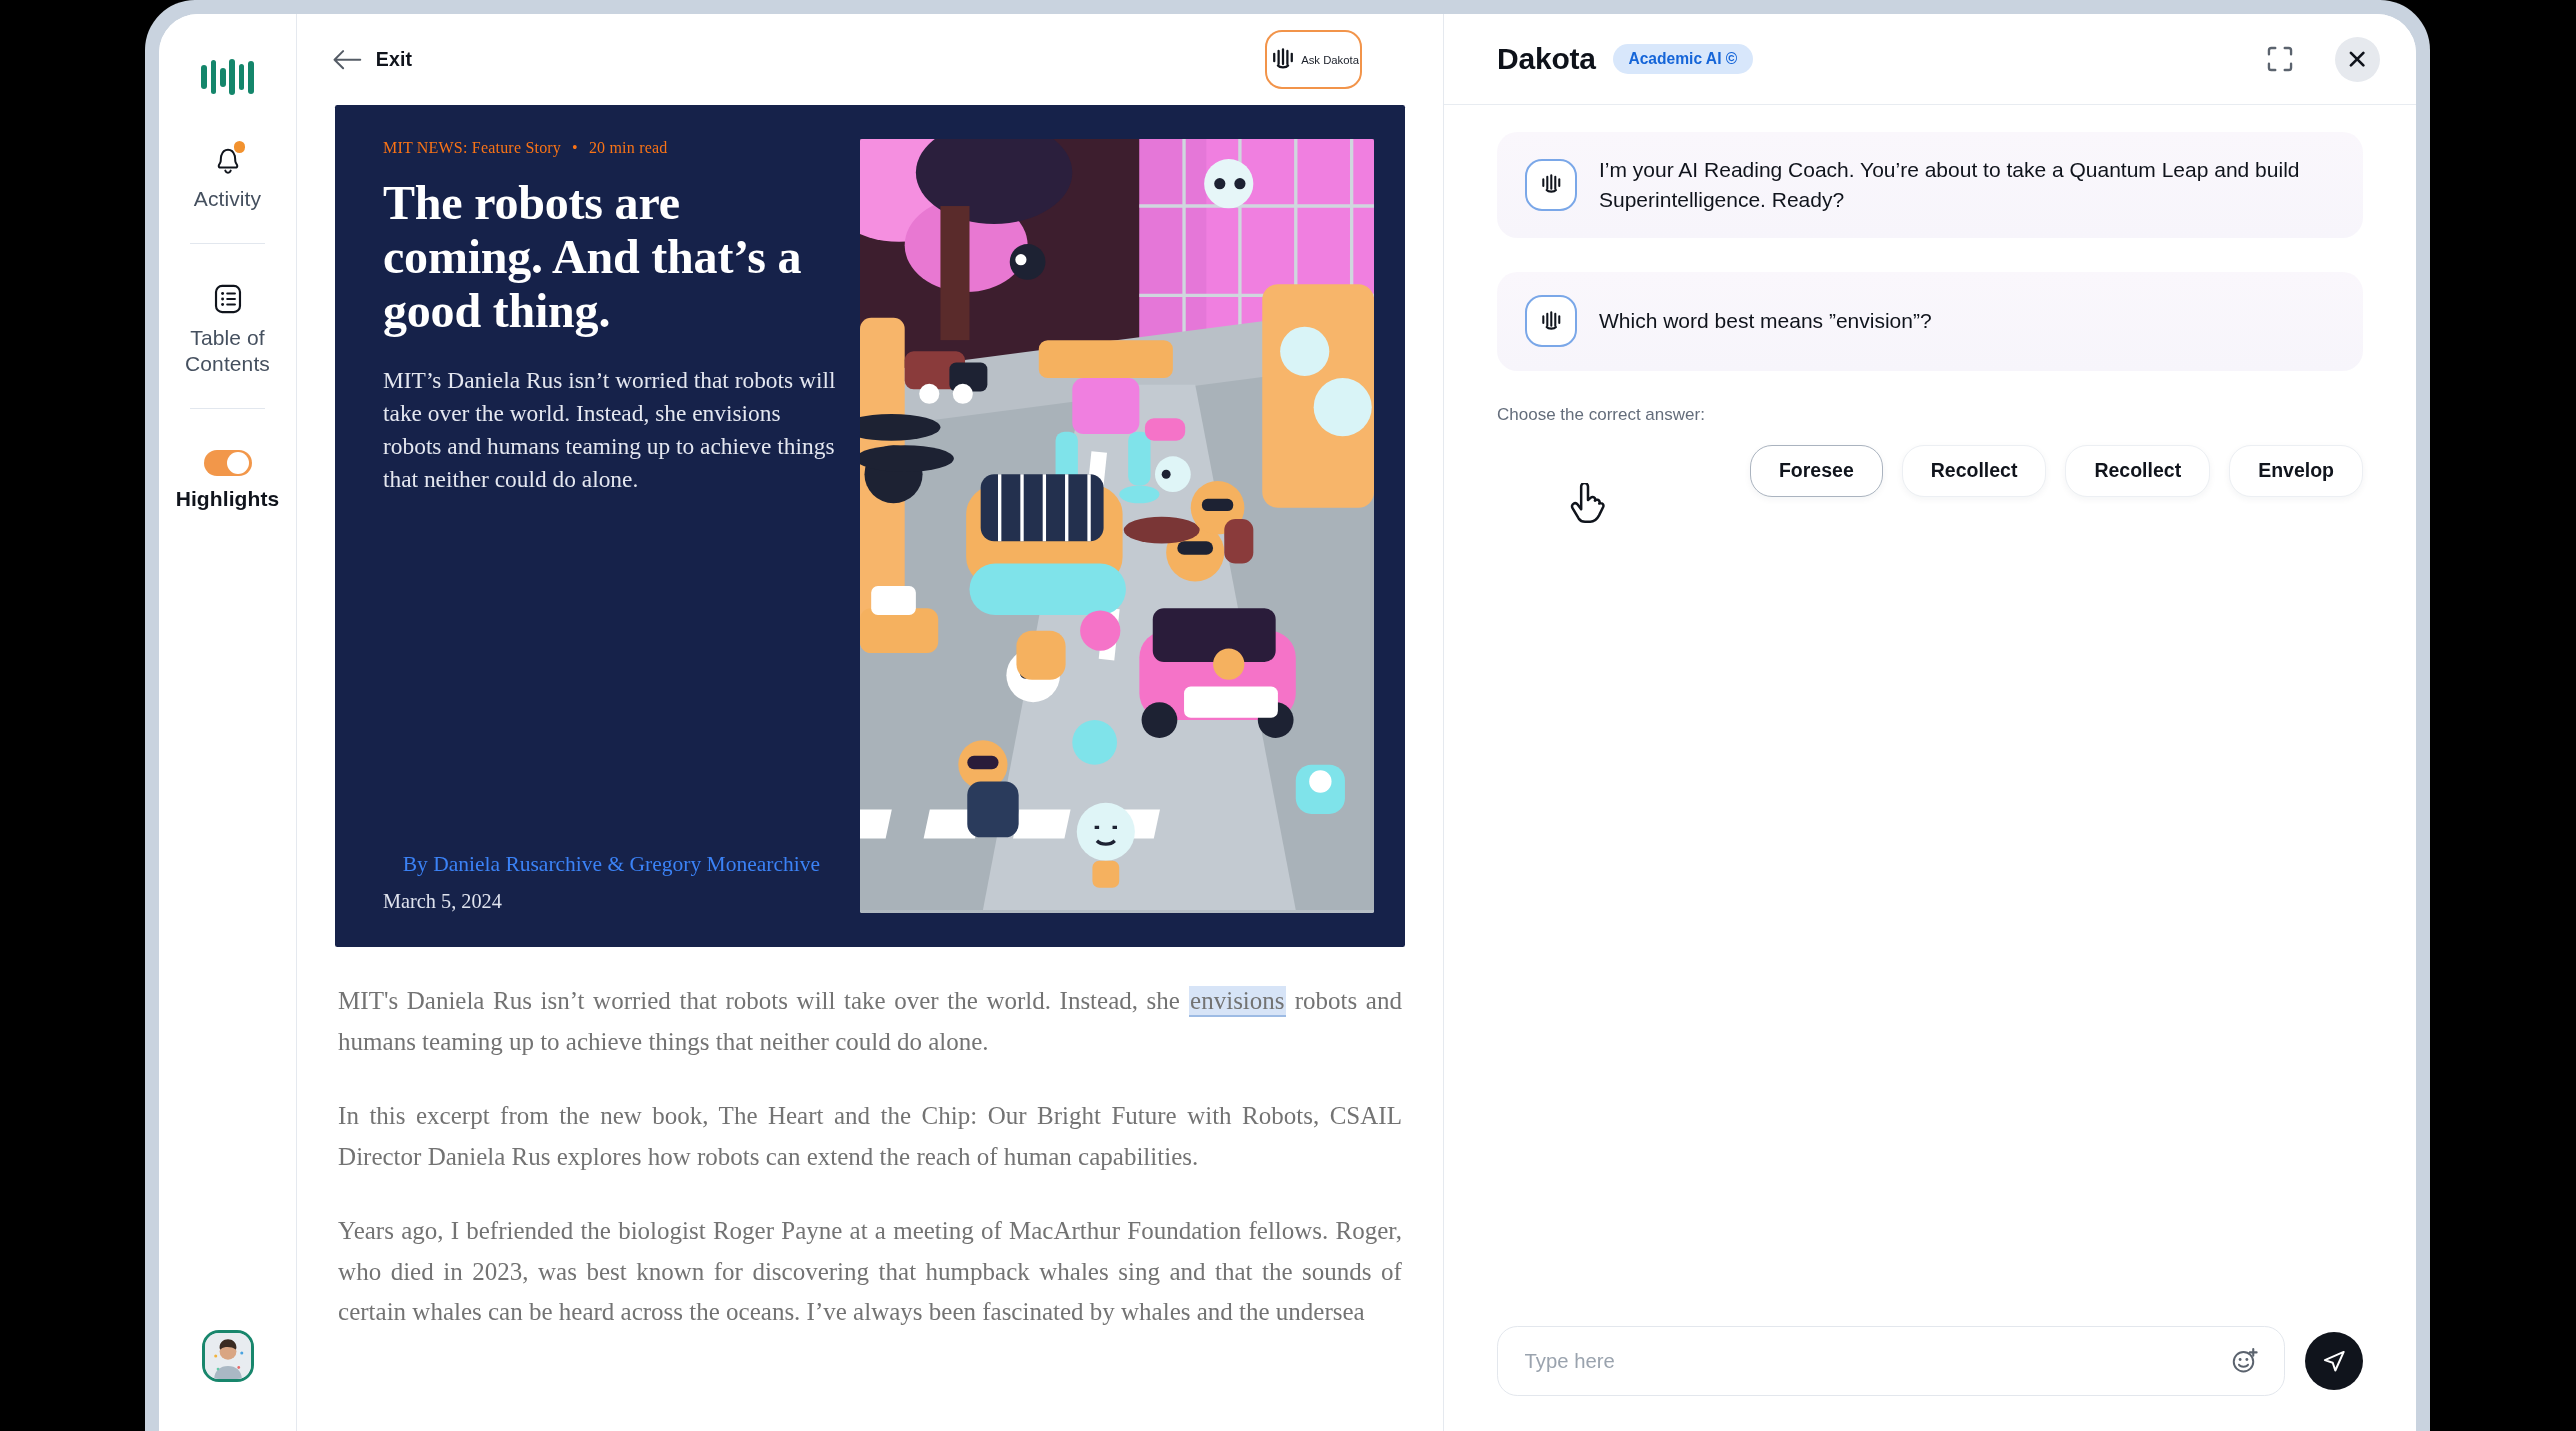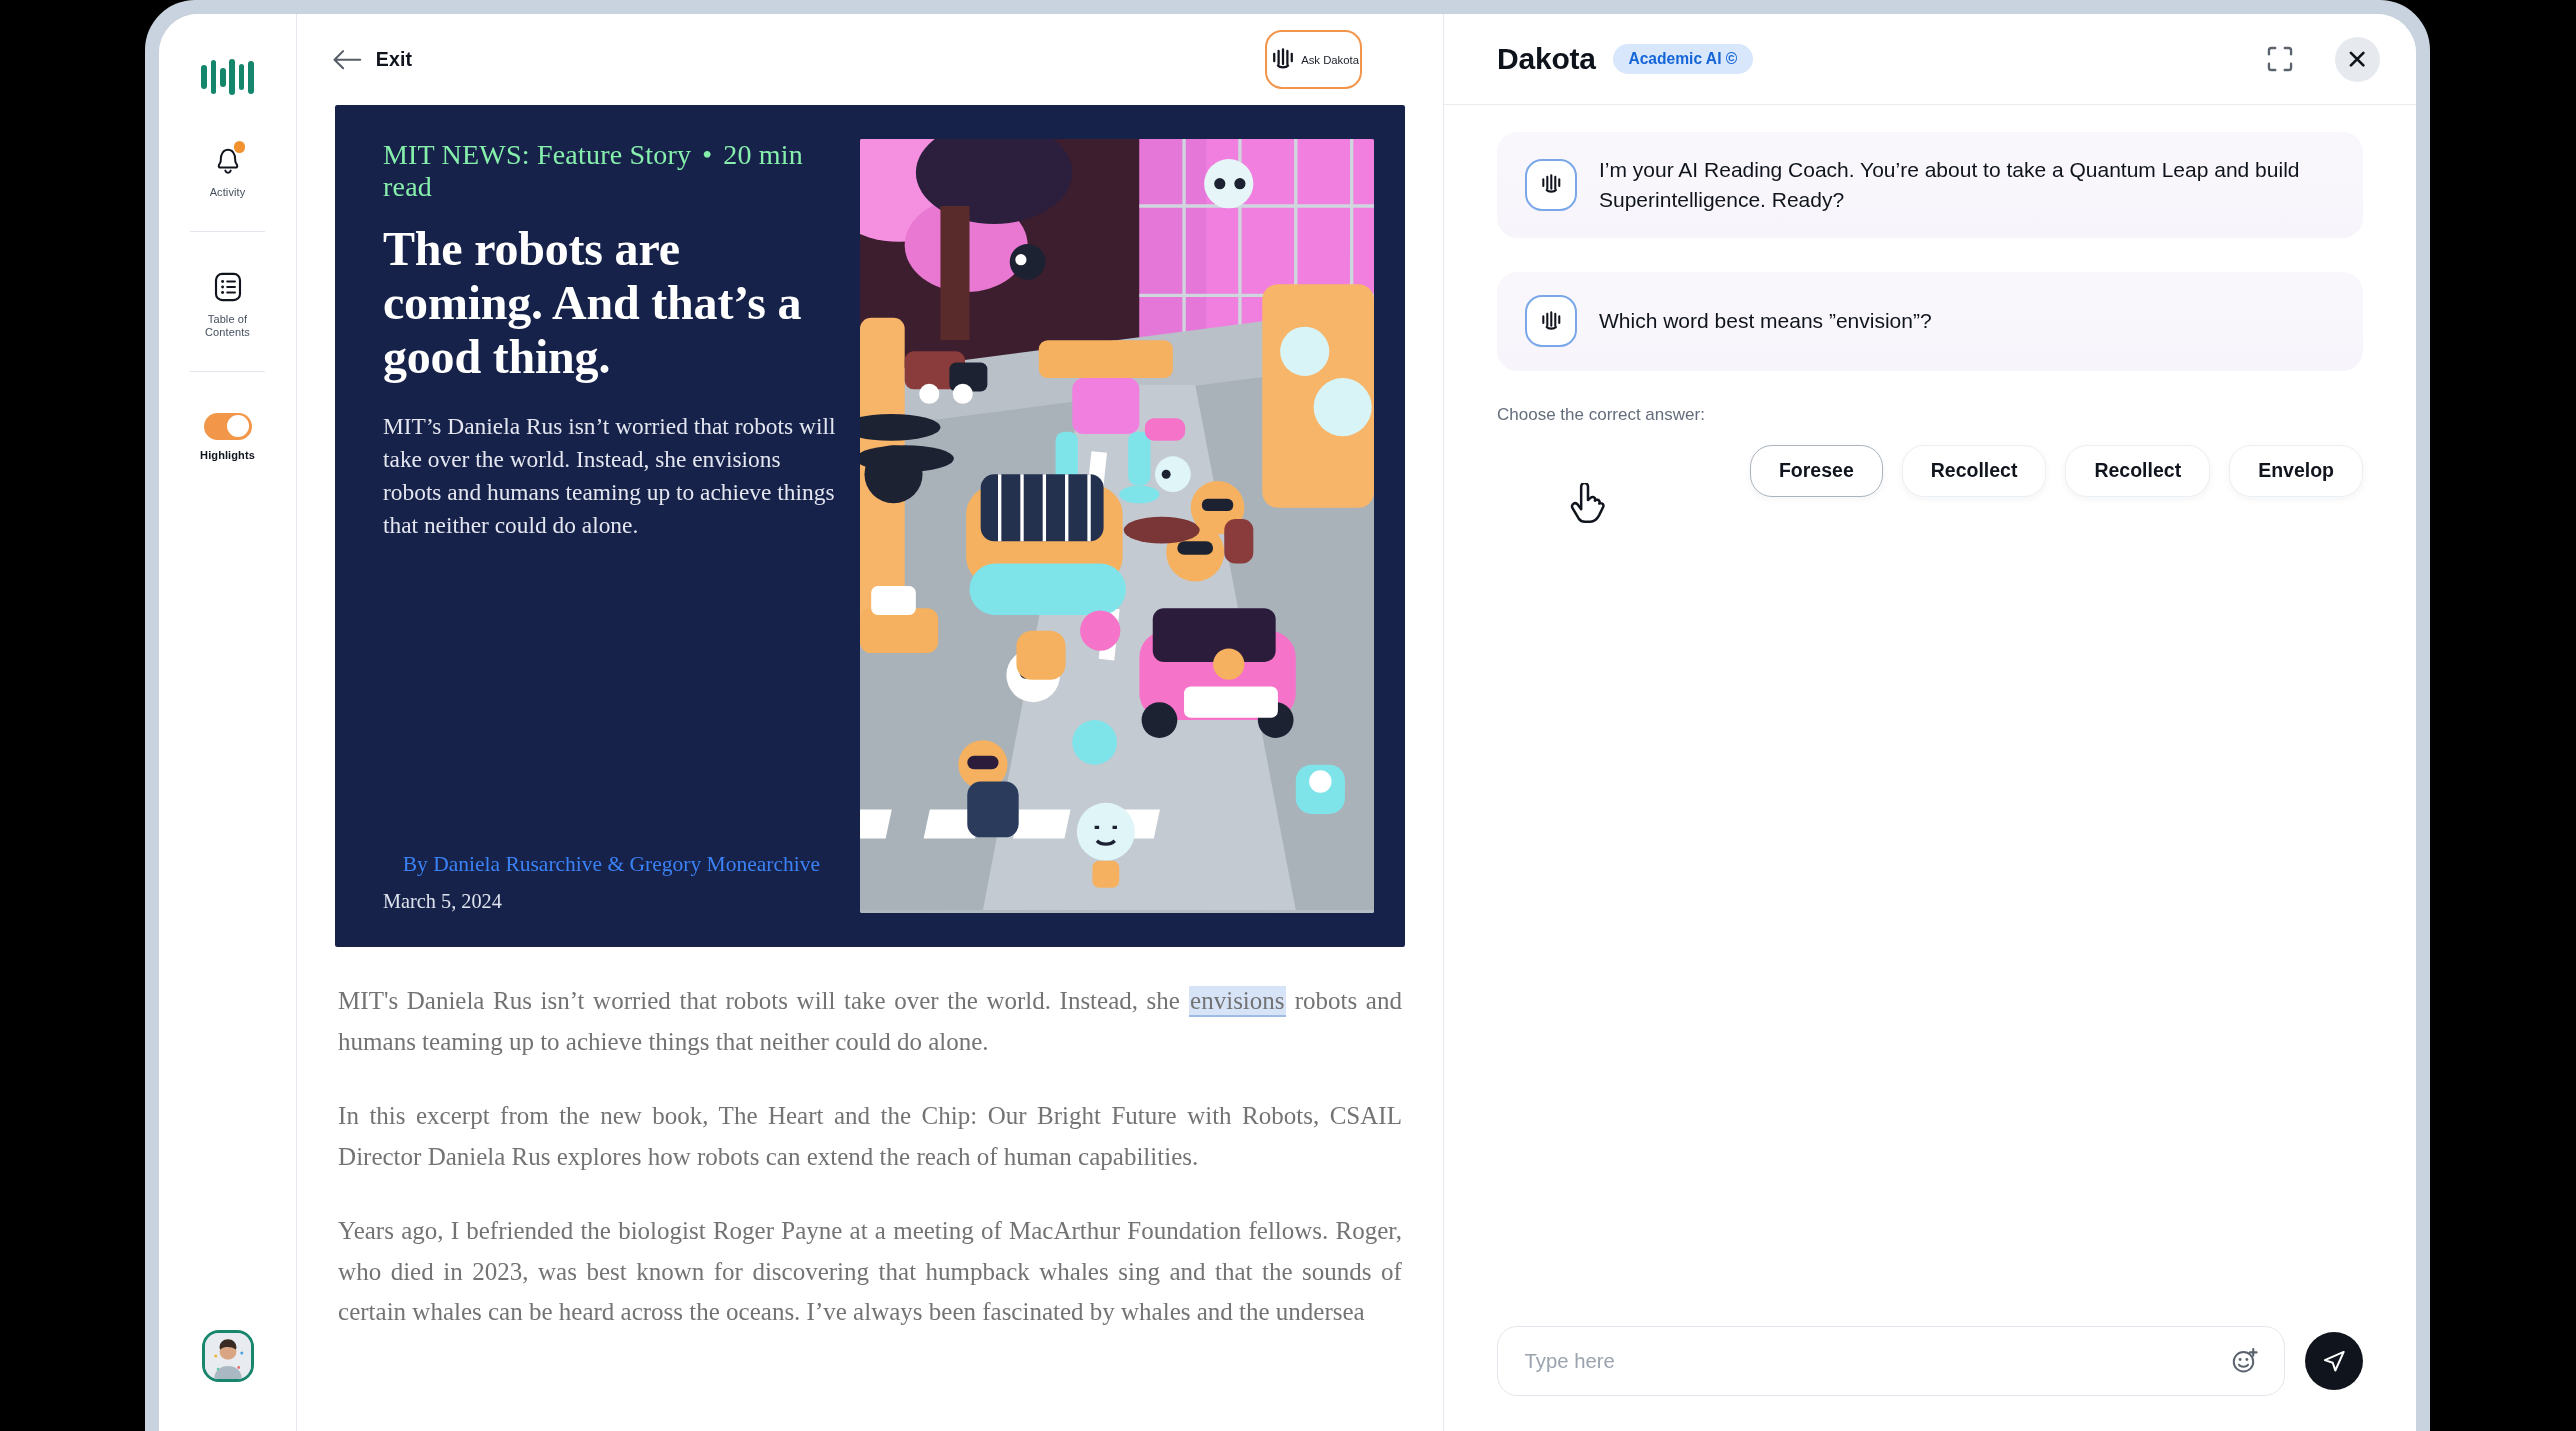--- a/index.html
+++ b/index.html
@@ -45,21 +45,21 @@
   .logo-wave i {
     display: block; width: 5.5px; border-radius: 3.1px; background: #14866b;
   }
   .rail-item {
     width: 100px;
     display: flex; flex-direction: column; align-items: center;
     cursor: pointer;
     padding: 4.7px 0;
   }
   .rail-label {
-    font-size: 11px; color: #45505f; margin-top: 9.4px; text-align: center;
+    font-size: 21px; color: #45505f; margin-top: 9.4px; text-align: center;
     line-height: 1.22; letter-spacing: 0.1px;
   }
   .rail-label.bold { color: #10141c; font-weight: 700; }
   .rail-sep { width: 75px; height: 1.2px; background: #e2e7ee; }
   .bell-wrap { position: relative; width: 34px; height: 36px; }
   .badge-dot {
     position: absolute; right: -0.8px; top: 0.8px;
     width: 11.7px; height: 11.7px; border-radius: 50%; background: #f2922f;
   }
   .toggle {
@@ -116,21 +116,21 @@
     display: flex;
     padding: 34px 31px 34px 48px;
     min-height: 617px;
     position: relative;
   }
   #hero-left { width: 477px; flex: 0 0 477px; padding-right: 20.3px;
     display: flex; flex-direction: column;
   }
   .kicker {
     font-family: "Liberation Serif", serif;
-    color: #86efac; font-size: 28px; letter-spacing: 0.2px; margin-bottom: 19px;
+    color: #f97316; font-size: 16px; letter-spacing: 0.2px; margin-bottom: 19px;
   }
   .kicker .dot { margin: 0 11px; }
   h1.hero-title {
     font-family: "Liberation Serif", serif;
     color: #ffffff; font-size: 48px; line-height: 1.12; font-weight: 700;
     letter-spacing: -0.2px; margin-bottom: 26.6px;
   }
   .hero-deck {
     font-family: "Liberation Serif", serif;
     color: #e4e7f0; font-size: 23.4px; line-height: 1.41; max-width: 469px;

